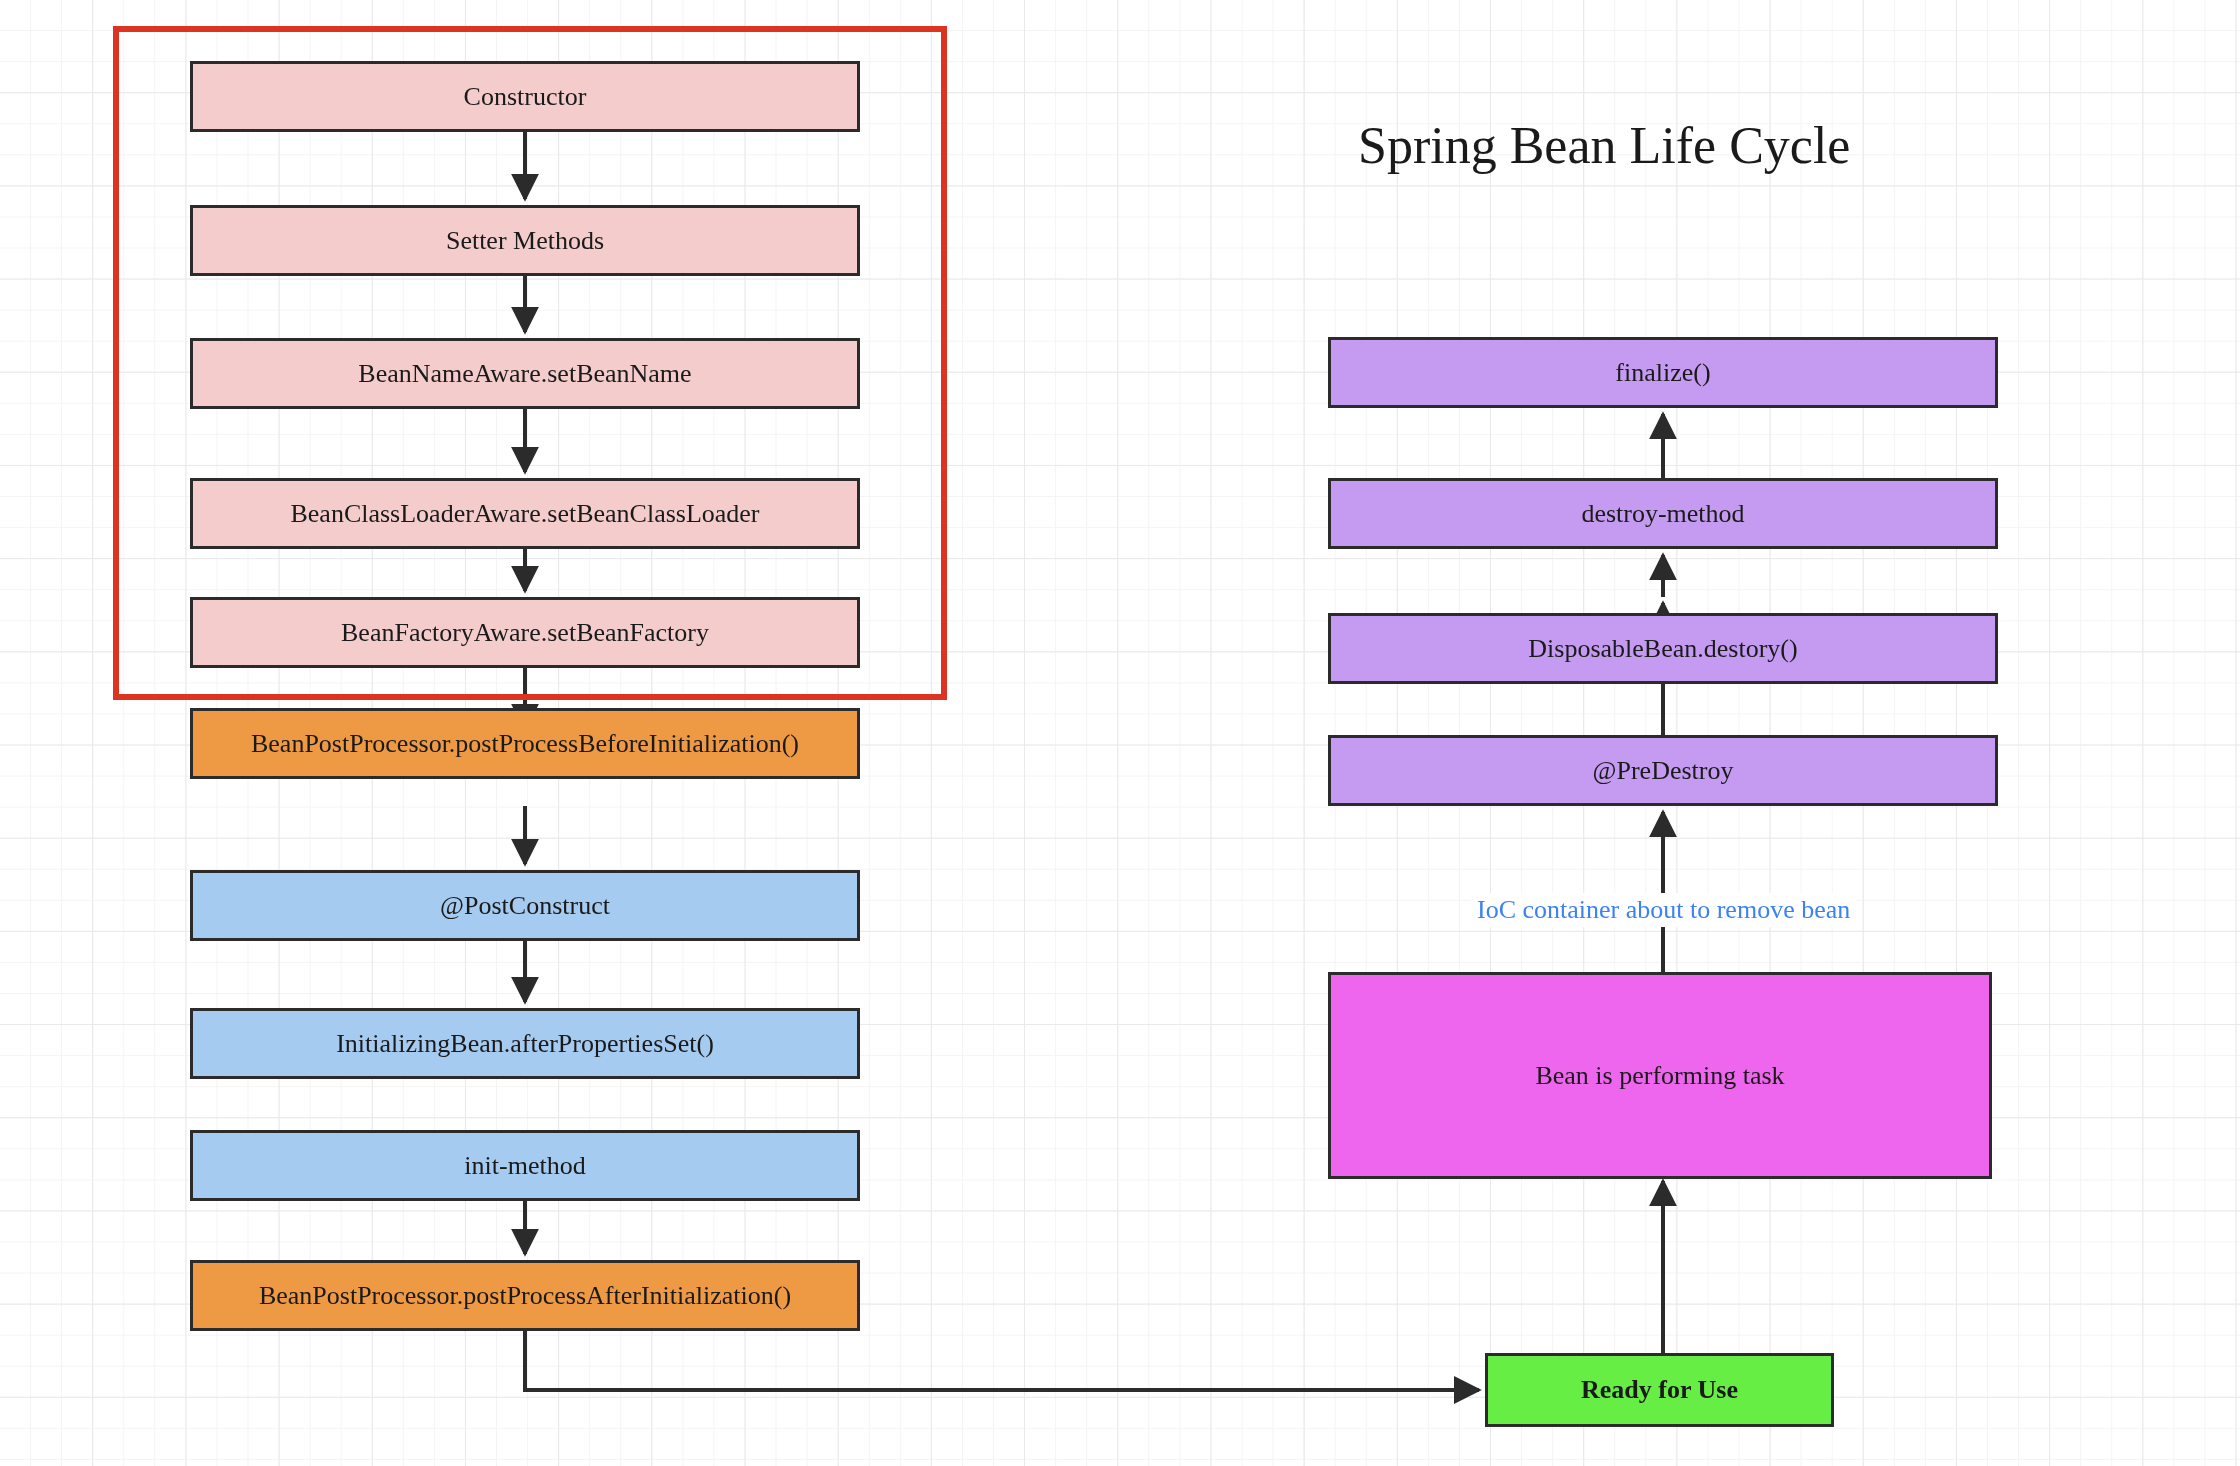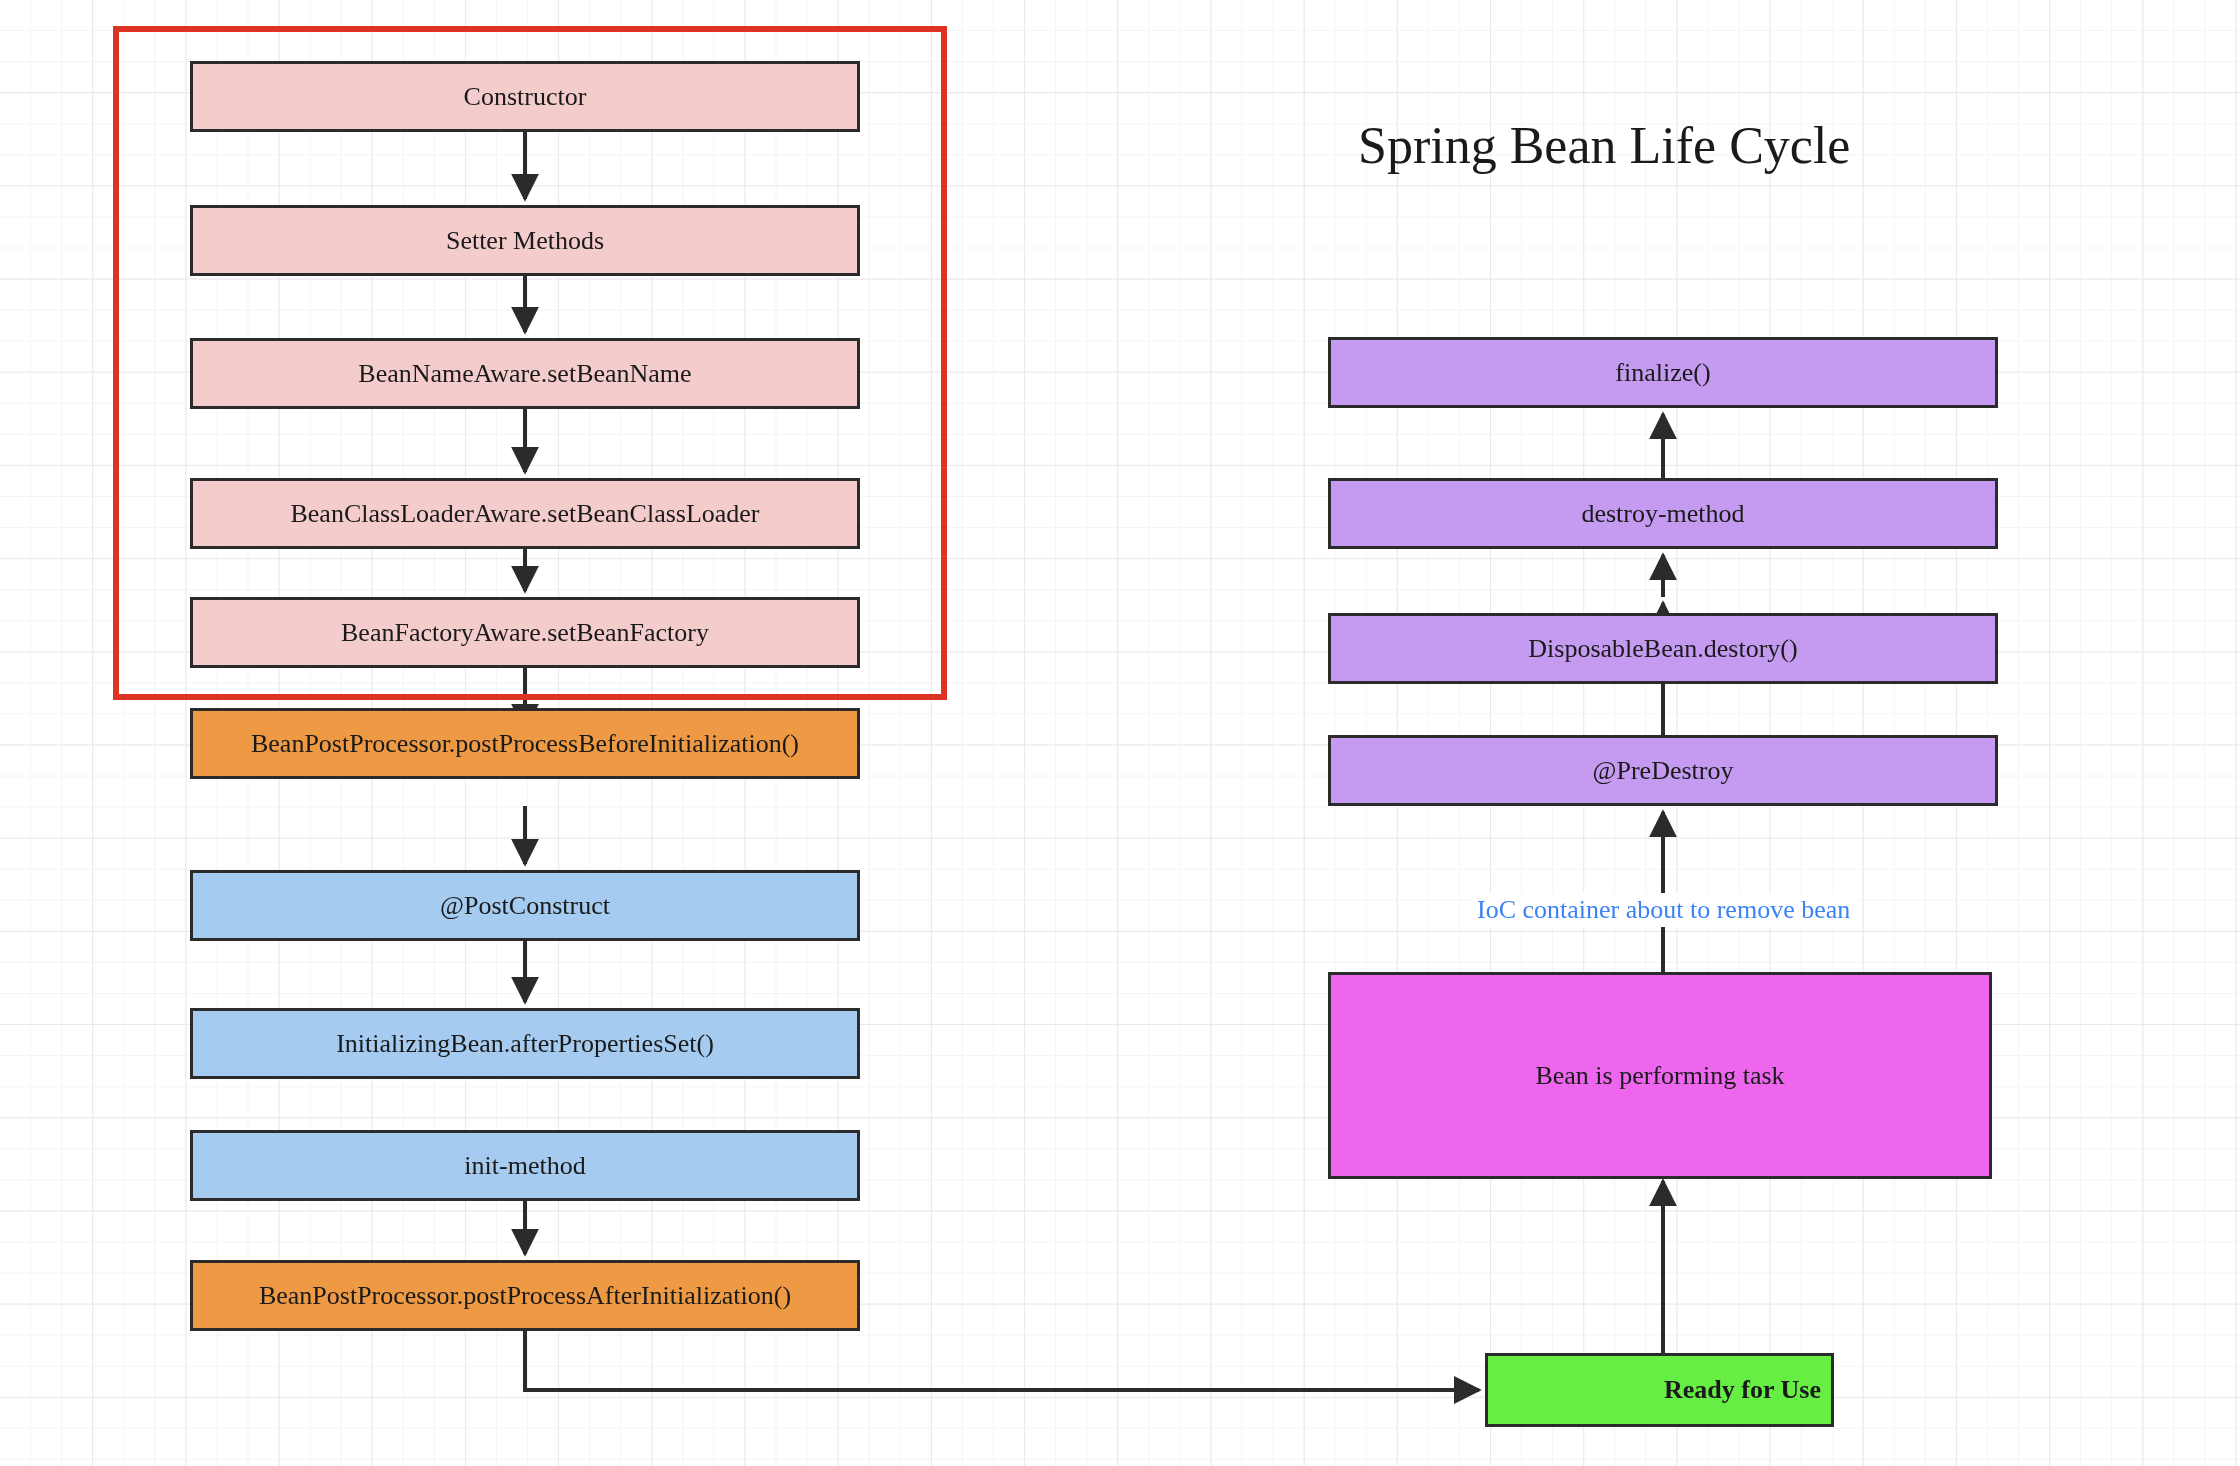--- a/index.html
+++ b/index.html
@@ -38,21 +38,21 @@
     position: absolute;
     box-sizing: border-box;
     border: 3px solid #2b2b2b;
     display: flex;
     align-items: center;
     justify-content: center;
     text-align: center;
     color: #1a1a1a;
     font-size: 26px;
     line-height: 1.2;
-    padding: 0 10px;
+    padding: 0 0;
     font-family: "Liberation Serif", "DejaVu Serif", serif;
   }
   .node.bold { font-weight: bold; }
   .group-outline {
     position: absolute;
     box-sizing: border-box;
     border: 6px solid #dd3322;
     background: transparent;
   }
   .title {
@@ -147,19 +147,19 @@
   </div>
   <div class="node" style="left:1328px; top:597px;  width:670px; height:71px;  background:#c49bf0;margin-top:16px;">
     <span>DisposableBean.destory()</span>
   </div>
   <div class="node" style="left:1328px; top:735px;  width:670px; height:71px;  background:#c49bf0;">
     <span>@PreDestroy</span>
   </div>
   <div class="node" style="left:1328px; top:972px; width:664px; height:207px; background:#ee66ee;">
     <span>Bean is performing task</span>
   </div>
-  <div class="node bold" style="left:1485px; top:1353px; width:349px; height:74px; background:#66ee44;justify-content:flex-end;">
+  <div class="node bold" style="left:1485px; top:1353px; width:349px; height:74px; background:#66ee44;">
     <span>Ready for Use</span>
   </div>
 
   <div class="edge-label" style="left:1471px; top:893px;">IoC container about to remove bean</div>
 
 </div>
 
 </body></html>

